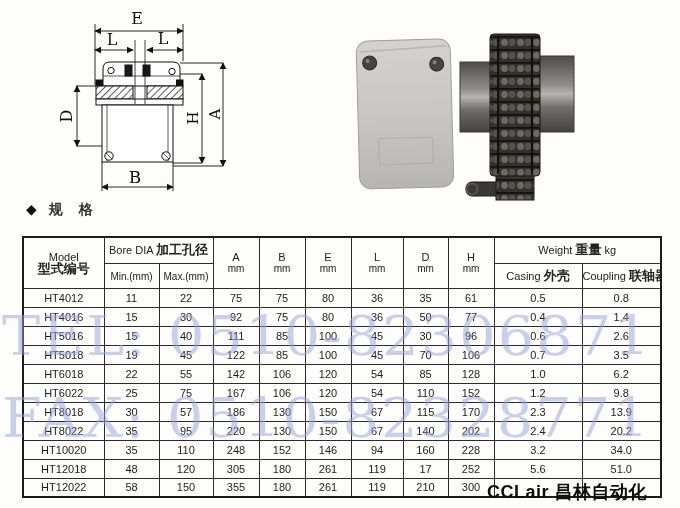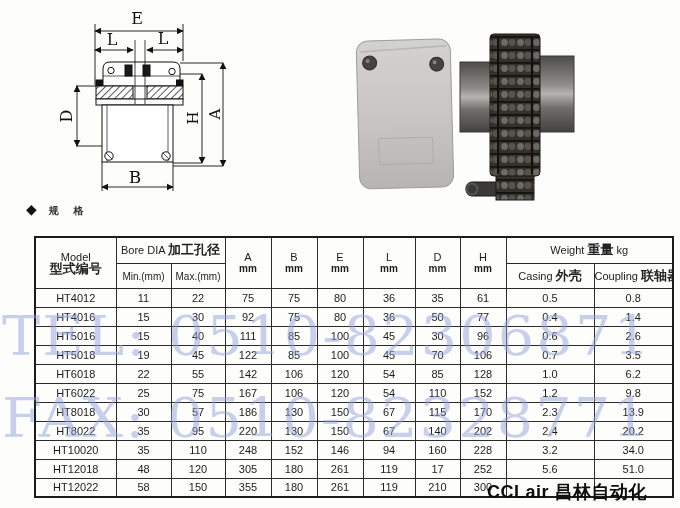--- a/index.html
+++ b/index.html
@@ -10,35 +10,35 @@
     font-family:"Liberation Sans", sans-serif; color:#1c1c1c;
   }
   
   #drawing { position:absolute; left:55px; top:2px; }
   
   #photos { position:absolute; left:340px; top:10px; }
   
   .heading { position:absolute; left:26px; top:201px; display:flex; align-items:baseline; }
   .heading .diamond { font-size:14px; color:#111; margin-right:2px; }
   .heading .title { font-size:15px; font-weight:bold; letter-spacing:0.4px; color:#111; }
-  .heading .title-cn { font-size:10px; font-weight:bold; color:#333; margin-left:10px; letter-spacing:6px; }
+  .heading .title-cn { font-size:14px; font-weight:bold; color:#333; margin-left:10px; letter-spacing:6px; }
   
   #spec-table-wrap { position:absolute; left:22px; top:236px; z-index:1; }
-  table { border-collapse:collapse; table-layout:fixed; width:638px; background:transparent;margin-left:12px; }
+  table { border-collapse:collapse; table-layout:fixed; width:638px; background:transparent; }
   th, td {
     border:1px solid #2b2b2b; text-align:center; vertical-align:middle;
     font-size:11px; font-weight:normal; padding:0; white-space:nowrap; overflow:hidden;
   }
   table { border:2px solid #1c1c1c; }
   thead tr:first-child th { height:26px; }
   thead tr:last-child th { height:25px; }
   tbody td { height:19px; }
   .hdr-two-line { line-height:11px; }
   .cn { font-size:13px; font-weight:bold; color:#222; }
-  .unit { font-size:10px;font-weight:bold; }
+  .unit { font-size:10px; }
   
   .watermark {
     position:absolute; left:2px; width:680px; z-index:2; pointer-events:none;
     font-family:"DejaVu Serif", serif; font-size:54px; line-height:54px;
     letter-spacing:2px; white-space:nowrap; opacity:0.5;
     transform:scaleX(1.06); transform-origin:left center;
   }
   #watermark-tel { top:310px; }
   #watermark-fax { top:392px; }
   

